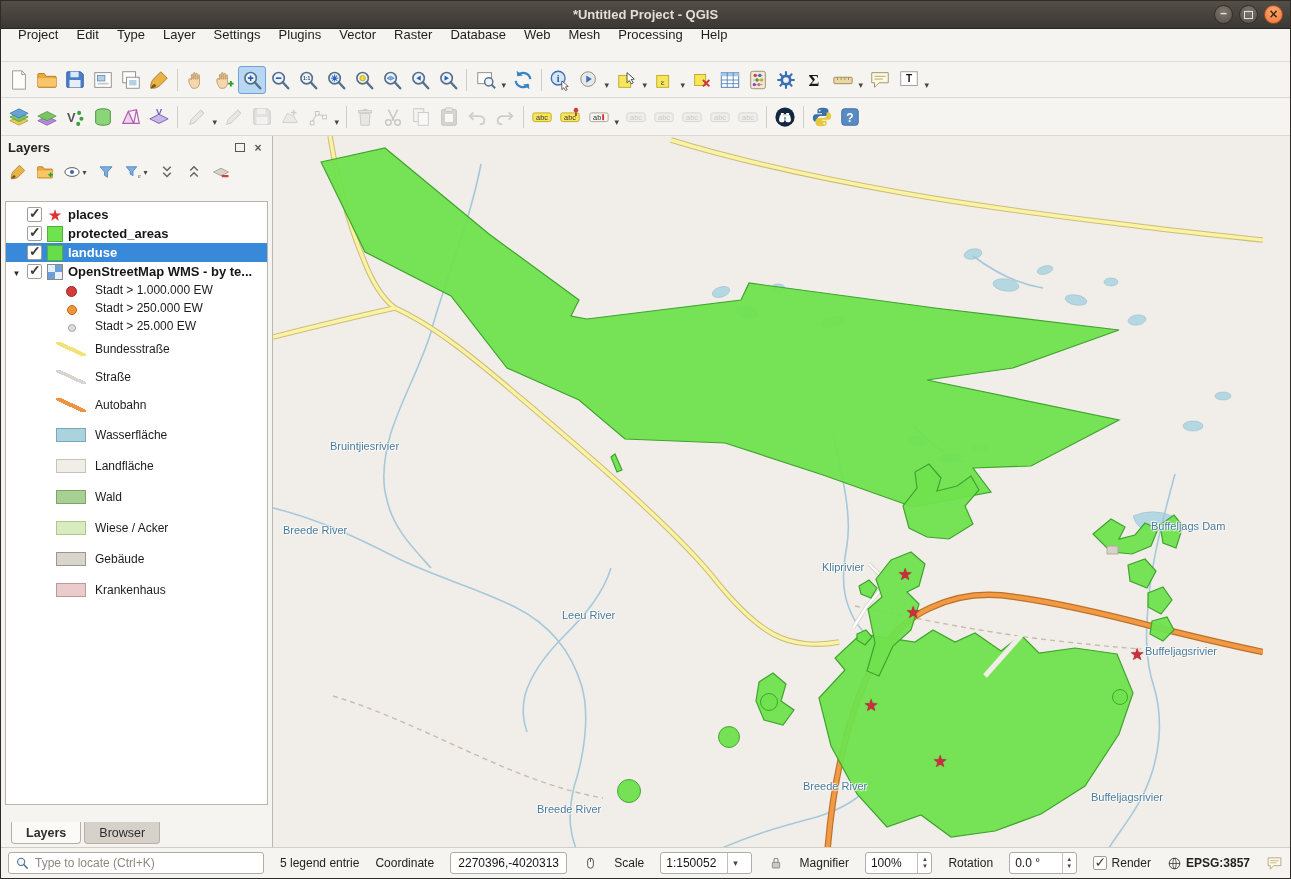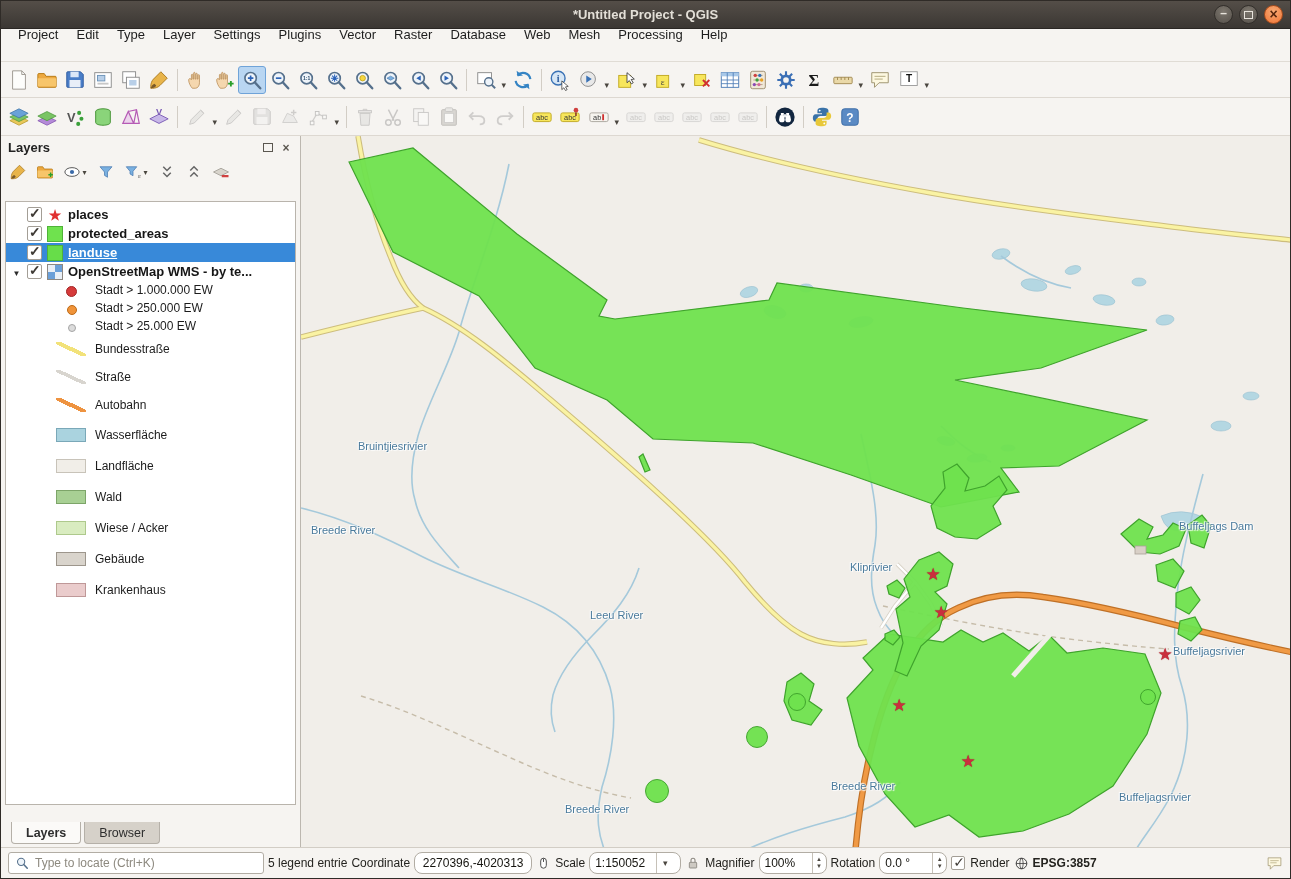--- a/index.html
+++ b/index.html
@@ -30,35 +30,35 @@
   .tbtn.dropdown{width:38px;justify-content:flex-start;padding-left:3px}
   .tbtn .ddarrow{display:none}
   .tbtn.dropdown .ddarrow{display:block;position:absolute;right:2px;top:9px}
   .tbtn.dropdown .ddarrow::before{content:"▾";font-size:9px;color:#4a463f}
   .tbtn.active{background:#b9d6f2;border-color:#6fa3d8}
   .tbtn.disabled .ticon{opacity:.4;filter:grayscale(.9)}
   .tbtn.sep{width:9px}
   .tbtn.sep::before{content:"";width:1px;height:22px;background:#d2cdc5}
   
   .main{display:flex;flex:1;min-height:0}
-  .leftcol{width:300px;flex:none;background:#f6f4f1;border-right:1px solid #bcb7af;display:flex;flex-direction:column}
+  .leftcol{width:272px;flex:none;background:#f6f4f1;border-right:1px solid #bcb7af;display:flex;flex-direction:column}
   .panel-head{height:23px;flex:none;display:flex;align-items:center;padding:0 7px;font-weight:bold;font-size:13px}
   .panel-head .spacer{flex:1}
   .dockbtn{width:14px;height:14px;display:flex;align-items:center;justify-content:center;margin-left:4px;color:#555}
   .dockbtn.float::before{content:"";width:8px;height:7px;border:1px solid #5a564f}
   .dockbtn.closep::before{content:"×";font-size:12px;color:#5a564f;font-weight:bold}
   .panel-toolbar{height:26px;flex:none;display:flex;align-items:center;gap:2px;padding:0 4px}
   .pbtn{width:25px;height:22px;display:flex;align-items:center;justify-content:center;border-radius:2px;position:relative}
   .pbtn svg{width:18px;height:18px;display:block}
   .pbtn.dropdown{width:32px}
   .pbtn.dropdown::after{content:"▾";font-size:8px;color:#4a463f;margin-left:1px}
   .tree-frame{flex:1;margin:16px 4px;background:#fff;border:1px solid #b9b4ac;overflow:hidden;padding-top:3px}
   .layer-row{height:19px;display:flex;align-items:center;padding-left:5px;gap:5px;font-weight:bold;font-size:13px;color:#161616}
   .layer-row.selected{background:var(--selection);color:#fff}
-  .layer-row.selected .lname{text-decoration:underline}
+  .layer-row.selected .lname{}
   .expander{width:11px;flex:none;text-align:center}
   .expander.expanded::before{content:"▼";font-size:8px;color:#2a2a2a}
   .cbx{width:15px;height:15px;flex:none;background:#fff;border:1px solid #a39e96;border-radius:2px;position:relative}
   .cbx.checked::before{content:"✓";position:absolute;left: 1px;top:-3px;font-size:14px;color:#3f3b36}
   .lswatch{width:16px;height:16px;flex:none;line-height:16px;text-align:center}
   .sw-star::before{content:"★";color:#e03131;font-size:14px}
   .sw-green1{background:var(--protected_green);border:1px solid #4fb338}
   .sw-green2{background:#67dd49;border:1px solid #4fb338}
   .sw-wms{background:conic-gradient(#6a9fd8 0 25%, #e9eff6 0 50%, #6a9fd8 0 75%, #e9eff6 0);border:1px solid #8d8882}
   .legend-row{display:flex;align-items:center;padding-left:50px;gap:9px;font-size:12px;font-weight:normal;color:#1c1c1c;height:31px}
@@ -95,24 +95,24 @@
   .ofill path{fill:none;stroke:var(--autobahn);stroke-width:4.2}
   .pa path{fill:var(--protected_green);fill-opacity:.95;stroke:#3fa32c;stroke-width:1.2}
   .cutline{stroke:#f1eee9;stroke-width:5;fill:none}
   .bldg{fill:#d9d0c7;stroke:#aaa198;stroke-width:.8}
   .map-label{position:absolute;transform:translate(0,-50%);font-size:11px;color:#4a7a9b;white-space:nowrap;
     text-shadow:0 0 2px #fff,0 0 2px #fff,1px 1px 1px #fff,-1px -1px 1px #fff;pointer-events:none}
   .map-star{position:absolute;transform:translate(-50%,-55%);pointer-events:none}
   .map-star::before{content:"★";color:var(--star_red);font-size:17px;text-shadow:0 0 1px #8f1f28}
   .map-circle{position:absolute;transform:translate(-50%,-50%);border-radius:50%;background:var(--protected_green);border:1.5px solid #3fa32c;opacity:.96;pointer-events:none}
   
-  .statusbar{height:31px;flex:none;display:flex;align-items:center;gap:4px;padding:0 7px;border-top:1px solid #d2cdc5;background:#f6f4f1;font-size:12px;color:#24231f}
+  .statusbar{height:31px;flex:none;display:flex;align-items:center;gap:16px;padding:0 7px;border-top:1px solid #d2cdc5;background:#f6f4f1;font-size:12px;color:#24231f}
   .locate{width:256px;height:22px;background:#fff;border:1px solid #b2ada4;border-radius:3px;display:flex;align-items:center;gap:6px;padding:0 6px;color:#8d897f;flex:none}
   .sicon{width:14px;height:14px;flex:none;color:#6b675f}
-  .sb-box{height:22px;background:#fff;border:1px solid #b2ada4;border-radius:8px;display:flex;align-items:center;padding:0 5px;color:#15140f}
+  .sb-box{height:22px;background:#fff;border:1px solid #b2ada4;border-radius:3px;display:flex;align-items:center;padding:0 5px;color:#15140f}
   .sb-box.coord{width:118px;justify-content:center}
   .combo{width:92px;justify-content:space-between;padding-right:7px}
   .combo .carrow{width:17px;height:20px;border-left:1px solid #c6c1b8;display:flex;align-items:center;justify-content:center;color:#4a463f;font-size:9px}
   .spin{width:68px;justify-content:space-between;padding-right:0}
   .spin .arrows{width:14px;height:20px;border-left:1px solid #c6c1b8;display:flex;flex-direction:column;align-items:center;justify-content:center;font-size:6px;color:#4a463f;line-height:7px}
   .sb-label{white-space:nowrap}
   .render-wrap{display:flex;align-items:flex-start;gap:5px}
   .render-wrap .cbx{width:14px;height:14px}
   .crs-wrap{display:flex;align-items:center;gap:4px;font-weight:bold}
   .msg{margin-left:auto}

